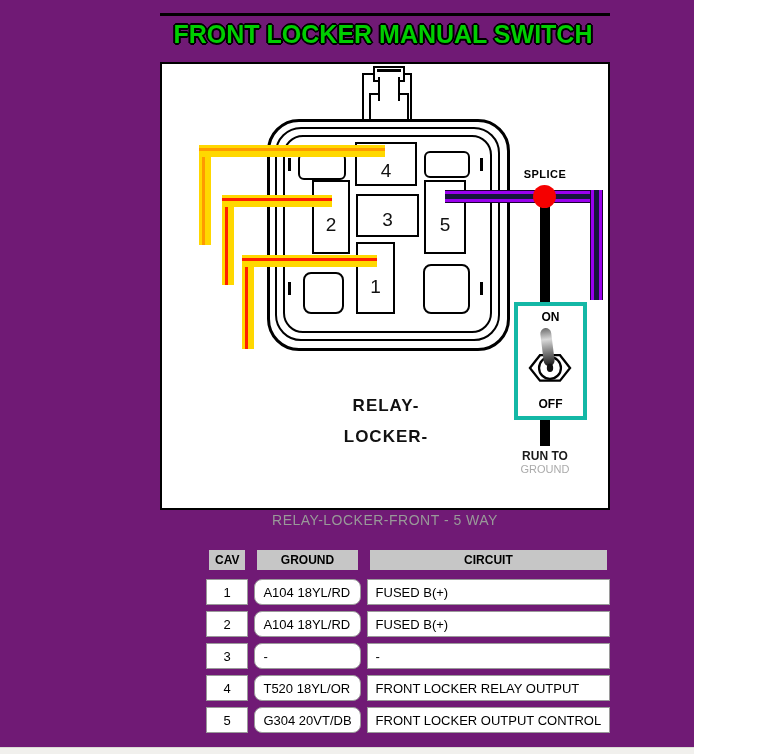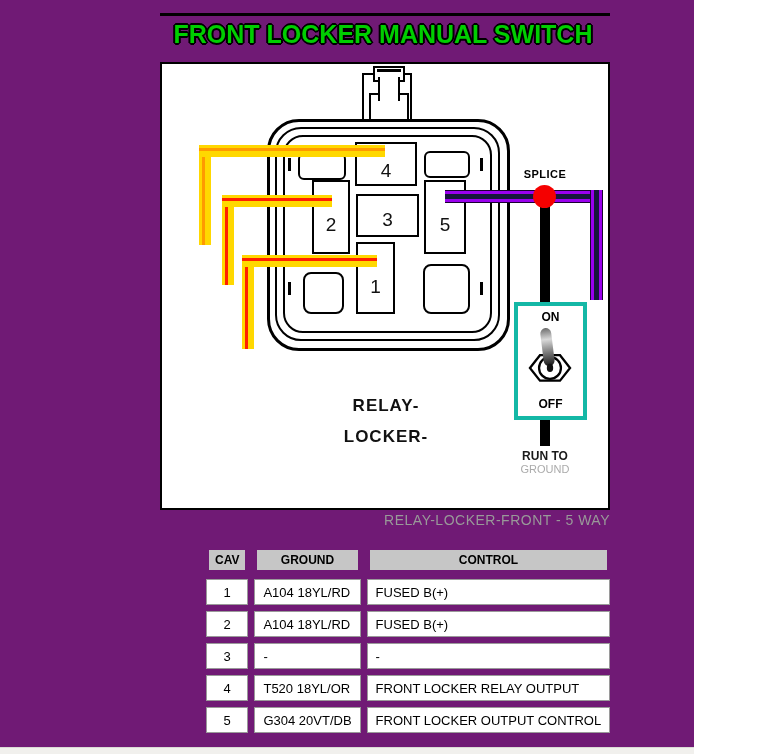--- a/index.html
+++ b/index.html
@@ -50,32 +50,32 @@
   #switch-box{left:352px;top:238px;width:65px;height:110px;border:4px solid #14b8a6;background:#fff;}
   .sw-label{position:absolute;left:0;width:100%;text-align:center;font-size:12px;font-weight:600;}
   #ground-1{left:342px;top:385px;width:82px;text-align:center;font-size:12px;font-weight:600;color:#1a1a1a;}
   #ground-2{left:342px;top:399px;width:82px;text-align:center;font-size:11px;font-weight:400;color:#ABABAB;}
 
   
   .cap-line{left:104px;width:240px;text-align:center;font-size:17px;font-weight:bold;letter-spacing:1px;color:#111;}
   .cap-gray{color:var(--muted-gray,#999);}
 
   
-  #subtitle{left:160px;top:512px;width:450px;text-align:right;font-size:14px;
+  #subtitle{left:160px;top:512px;width:450px;text-align:center;font-size:14px;
             letter-spacing:0.5px;color:var(--muted-gray,#999);}
 
   
   #pin-table{left:200px;top:541px;}
   table.pins{border-collapse:separate;border-spacing:6px;}
   table.pins th{background:var(--table-header-bg,#C6C6C6);border:3px solid #701a75;
     font-size:12px;font-weight:bold;height:20px;padding:0 6px;color:#000;}
   table.pins td{background:#fff;border:1px solid #9a9a9a;height:24px;font-size:13px;
     padding:0 8px;color:#000;white-space:nowrap;}
   td.cav{width:22px;text-align:center;padding:0 4px;}
-  td.circuit{width:82px;}
+  td.circuit{width:82px;border-radius:8px;}
   td.func{width:214px;margin-left:24px;}
 
   
   #footer-strip{left:0;top:747px;width:766px;height:7px;background:#F1F0ED;border-top:1px solid #DBDAD6;}
 </style>
 </head>
 <body>
 
 <div id="page">
 
@@ -163,21 +163,21 @@
   </div>
 
   <div class="abs" id="subtitle">RELAY-LOCKER-FRONT - 5 WAY</div>
 
   <div class="abs" id="pin-table">
     <table class="pins">
       <tbody>
           <tr>
         <th>CAV</th>
         <th>GROUND</th>
-        <th>CONTROL</th>
+        <th>CIRCUIT</th>
       </tr>
       <tr>
         <td class="cav">1</td>
         <td class="circuit">A104 18YL/RD</td>
         <td class="func">FUSED B(+)</td>
       </tr>
       <tr>
         <td class="cav">2</td>
         <td class="circuit">A104 18YL/RD</td>
         <td class="func">FUSED B(+)</td>

